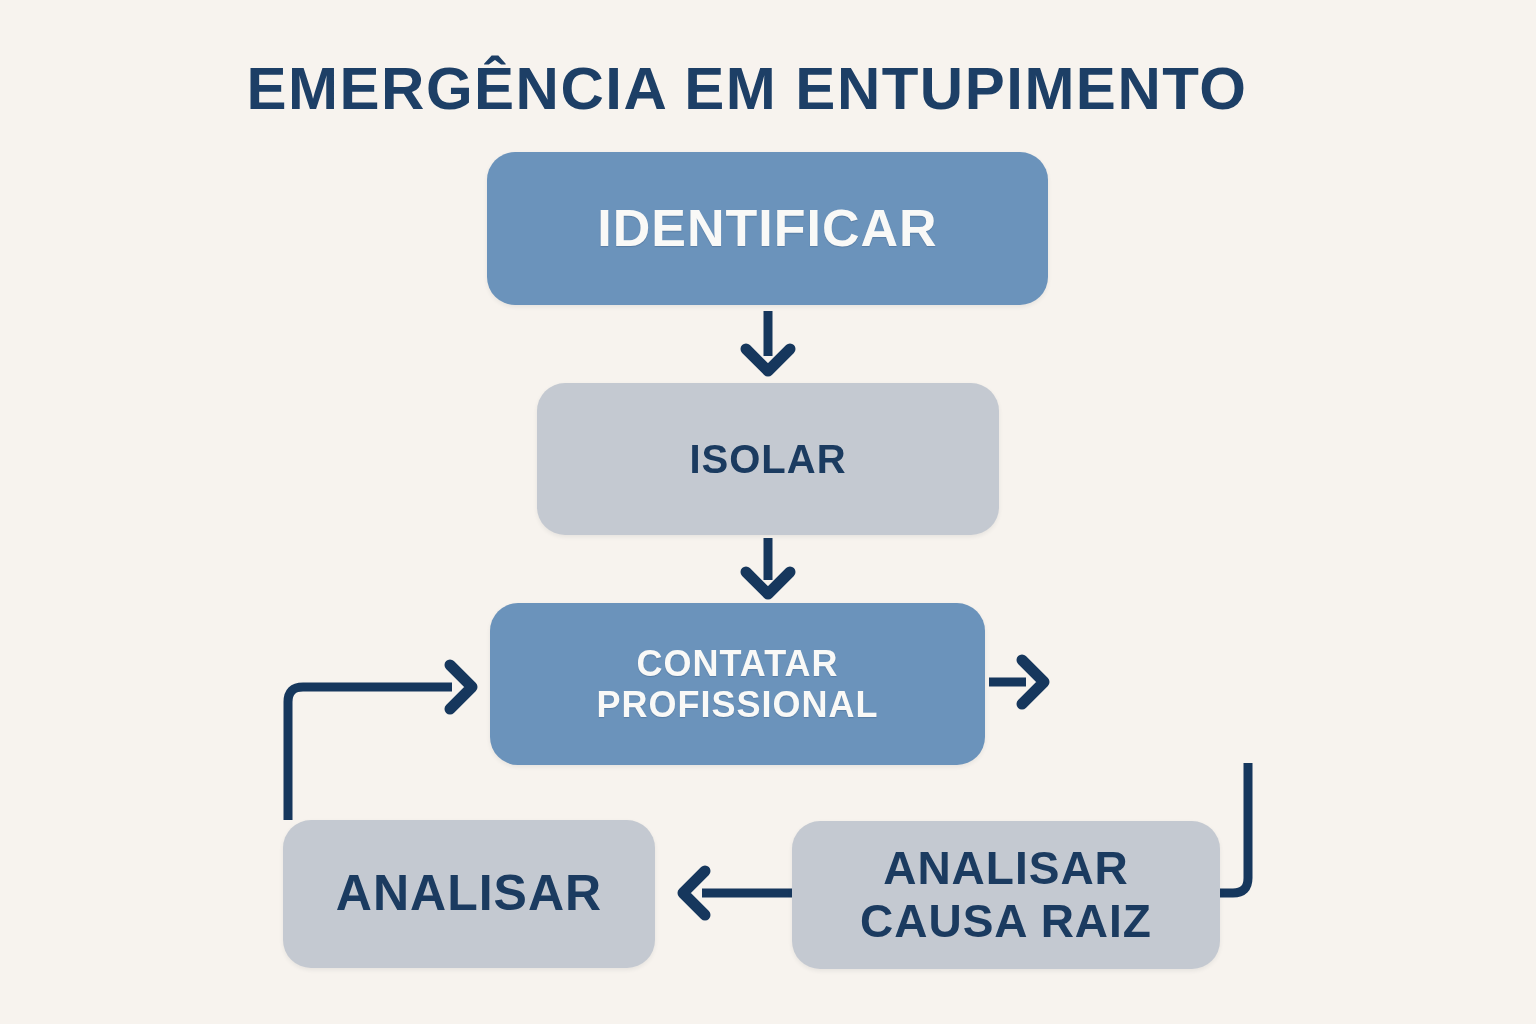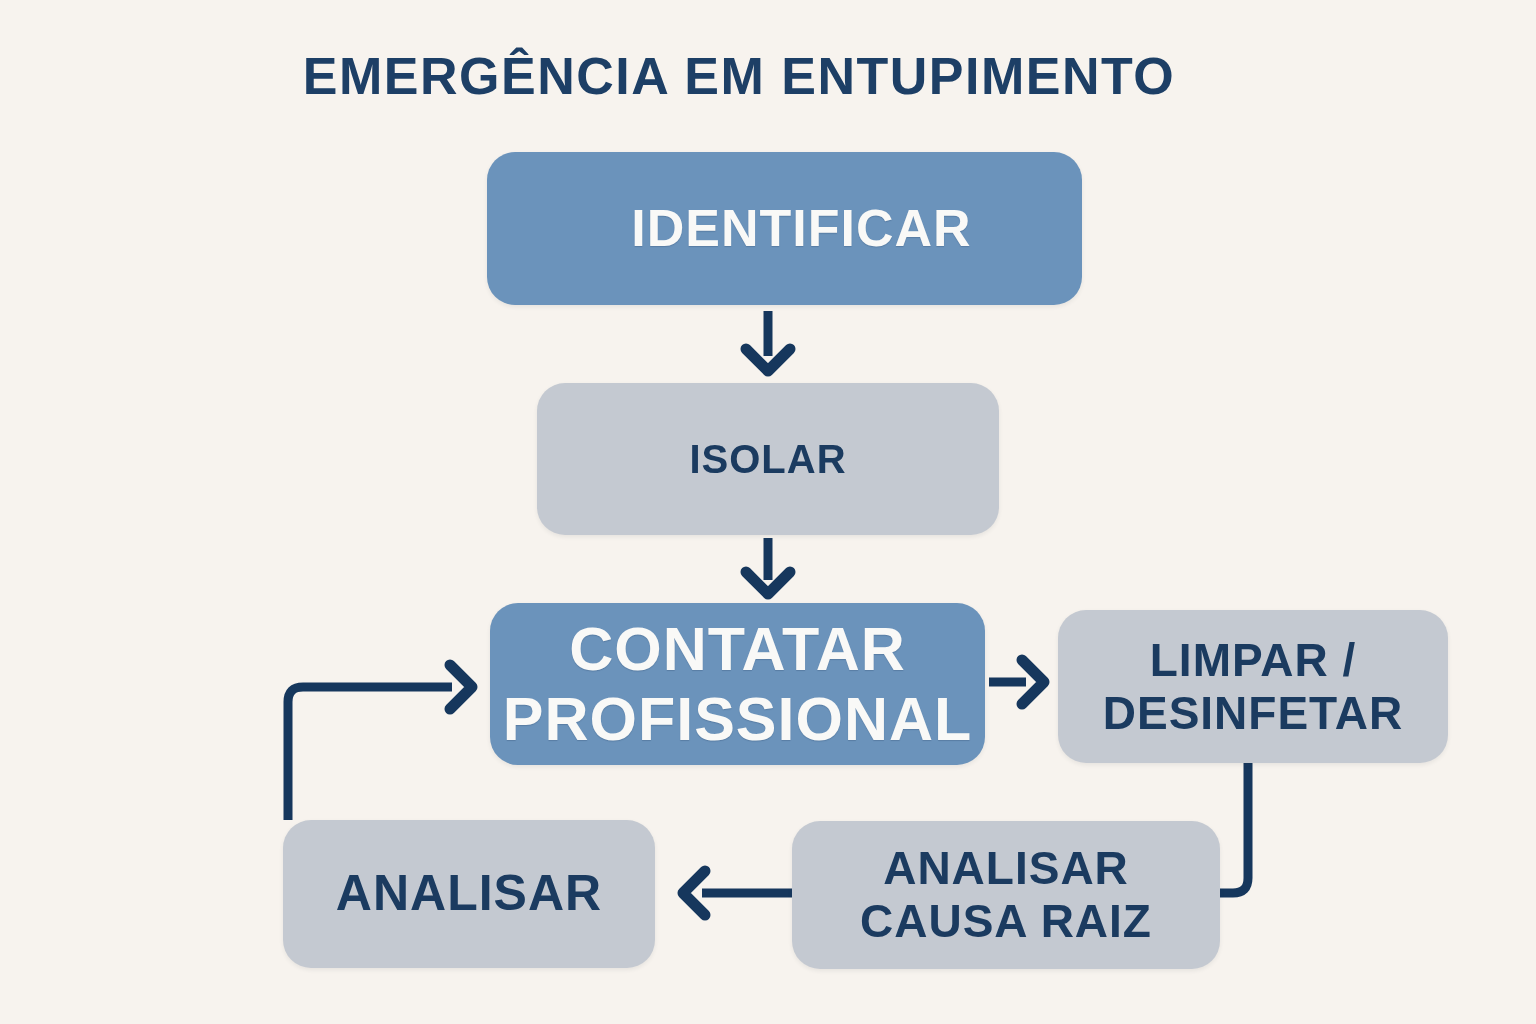--- a/index.html
+++ b/index.html
@@ -7,23 +7,23 @@
     position:relative;
     width:1536px;height:1024px;
     background:#F7F3EE;
     overflow:hidden;
     font-family:"Liberation Sans", sans-serif;
   }
   .title{
     position:absolute;
     left:0; top:42px;
     width:1470px;
-    margin:4px;
+    margin:12px;
     text-align:center;
-    font-size:52px;
+    font-size:60px;
     font-weight:700;
     letter-spacing:1.5px;
     color:#1D3F66;
     white-space:nowrap;
   }
   .connectors{
     position:absolute;
     left:0;top:0;width:1536px;height:1024px;
     pointer-events:none;
   }
@@ -46,26 +46,26 @@
   .node .node-label{
     white-space:pre-line;
     font-weight:700;
     letter-spacing:1px;
     line-height:1.15;
   }
   .primary{background:#6B93BB;}
   .primary .node-label{color:#F9F9F7;text-shadow:0 1px 1px rgba(30,60,95,0.25);}
   .secondary{background:#C4C9D1;}
   .secondary .node-label{color:#1B3B60;}
-  .n-identificar{left:487px;top:152px;width:561px;height:153px;padding-left:34px;}
+  .n-identificar{left:487px;top:152px;width:561px;height:153px;}
   .n-identificar .node-label{font-size:52px;}
   .n-isolar{left:537px;top:383px;width:462px;height:152px;}
   .n-isolar .node-label{font-size:40px;}
   .n-contatar{left:490px;top:603px;width:495px;height:162px;}
-  .n-contatar .node-label{font-size:61px;}
+  .n-contatar .node-label{font-size:36px;}
   .n-limpar{left:1058px;top:610px;width:390px;height:153px;}
   .n-limpar .node-label{font-size:46px;}
   .n-analisar-causa{left:792px;top:821px;width:428px;height:148px;}
   .n-analisar-causa .node-label{font-size:46px;}
   .n-analisar{left:283px;top:820px;width:372px;height:148px;}
   .n-analisar .node-label{font-size:50px;}
 </style>
 </head>
 <body>
 
@@ -99,24 +99,20 @@
 
   <div class="node secondary n-isolar">
     <div class="node-label">ISOLAR</div>
   </div>
 
   <div class="node primary n-contatar">
     <div class="node-label">CONTATAR
 PROFISSIONAL</div>
   </div>
 
-  <div class="node secondary n-limpar">
-    <div class="node-label">LIMPAR /
-DESINFETAR</div>
-  </div>
 
   <div class="node secondary n-analisar-causa">
     <div class="node-label">ANALISAR
 CAUSA RAIZ</div>
   </div>
 
   <div class="node secondary n-analisar">
     <div class="node-label">ANALISAR</div>
   </div>
 

